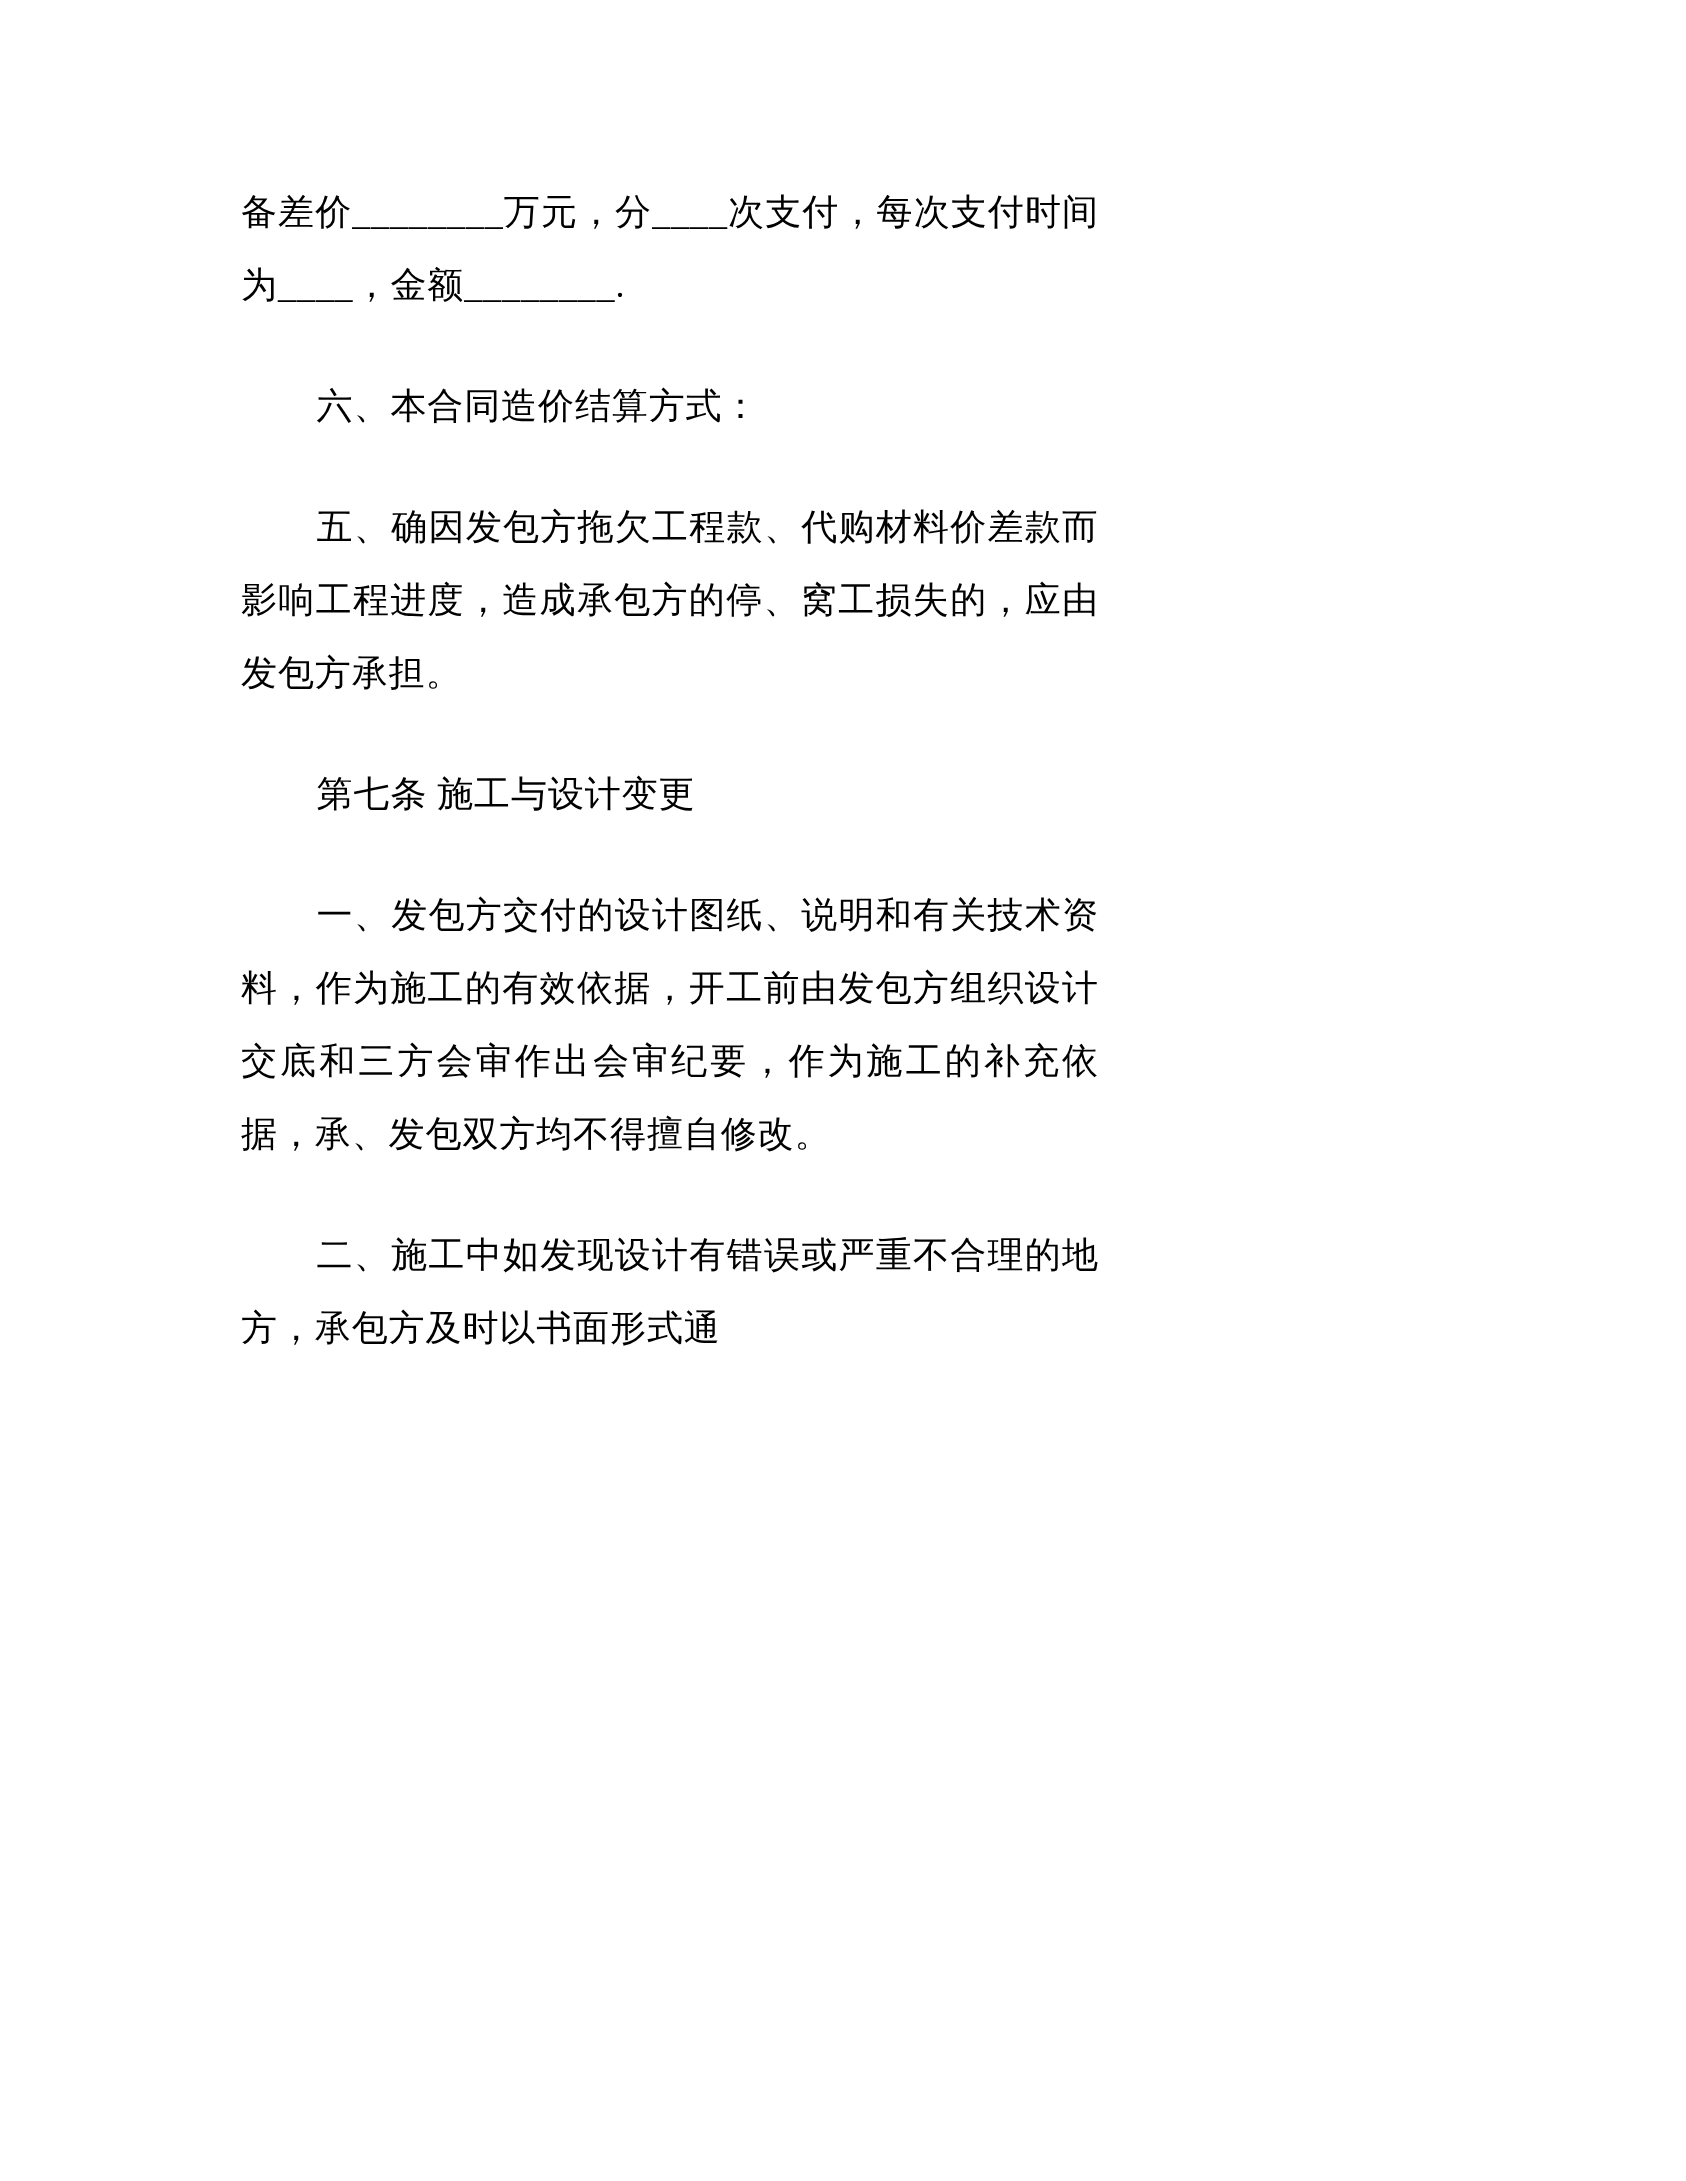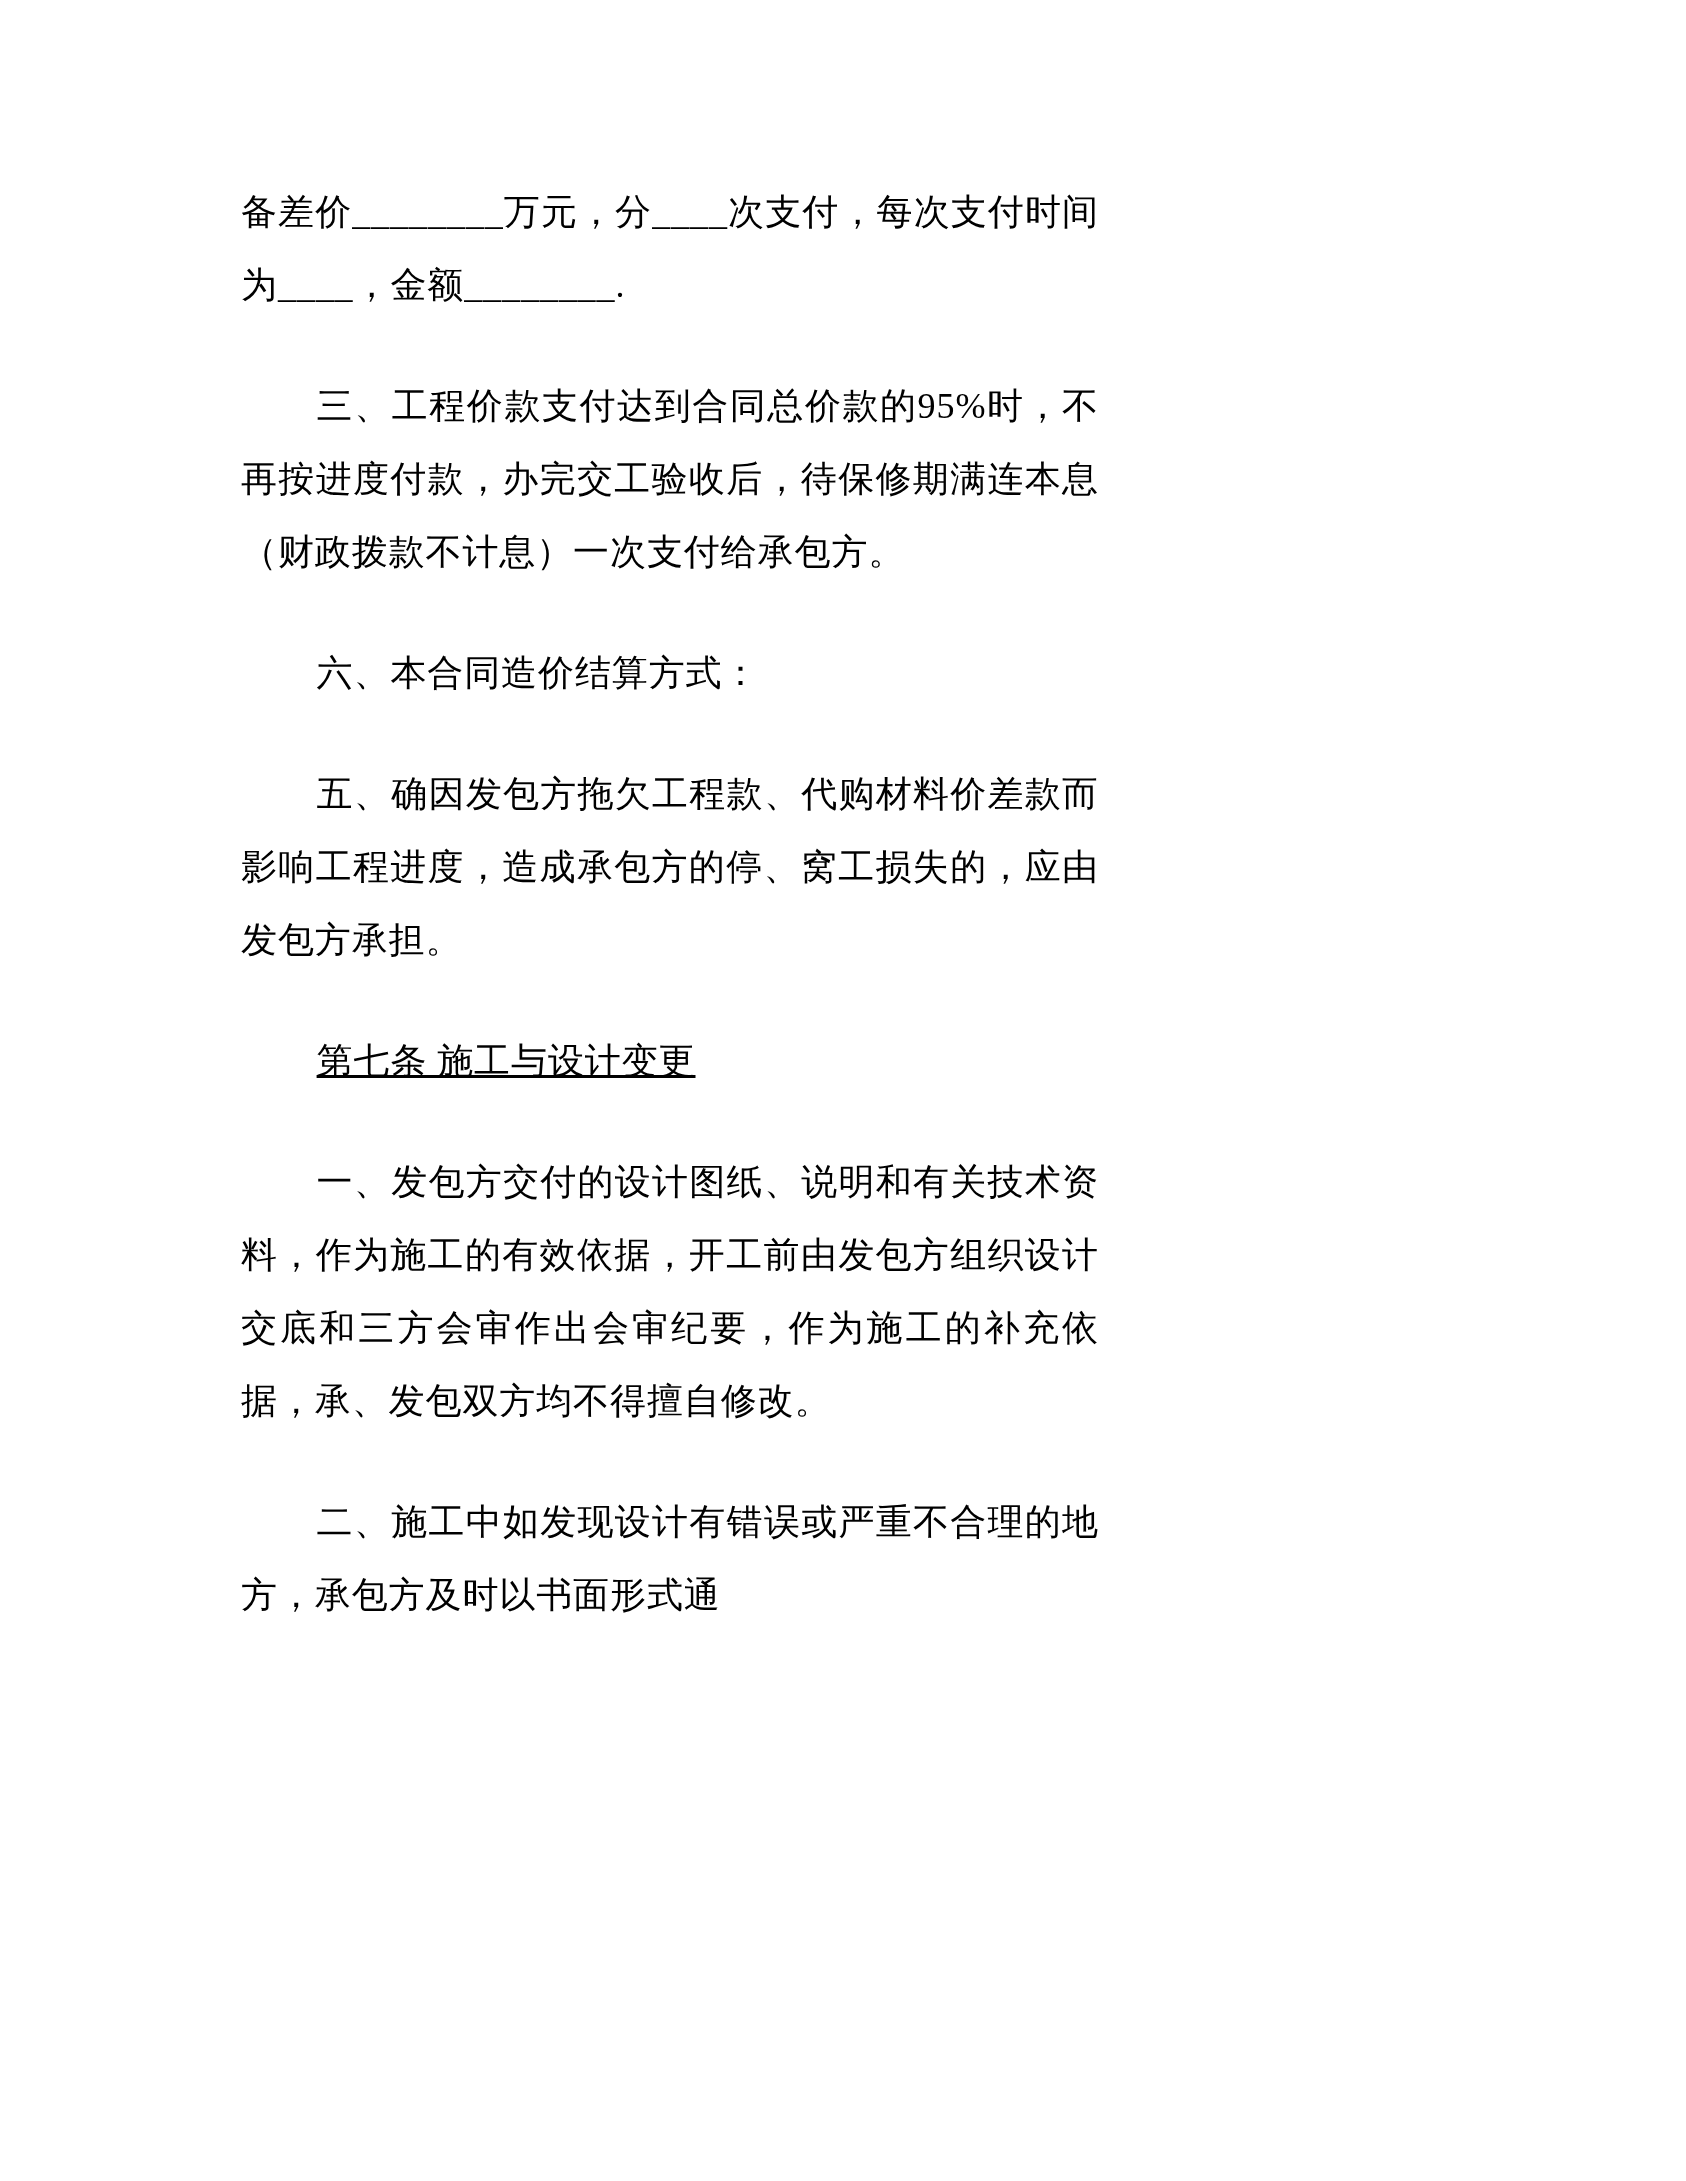--- a/index.html
+++ b/index.html
@@ -28,31 +28,29 @@
     text-align: justify;
     text-justify: inter-ideograph;
     letter-spacing: 0.9px;
     word-break: break-all;
   }
   .page p.indent {
     text-indent: 2.1em;
   }
   .page p.heading {
     text-align: left;
-    text-decoration: underline;
   }
 </style>
 </head>
 <body>
 
 <div class="page">
   <p class="no-indent">备差价________万元，分____次支付，每次支付时间为____，金额________.</p>
 
 
-  <p class="indent">三、工程价款支付达到合同总价款的95%时，不再按进度付款，办完交工验收后，待保修期满连本息（财政拨款不计息）一次支付给承包方。</p>
 
 
   <p class="indent">六、本合同造价结算方式：</p>
 
   <p class="indent">五、确因发包方拖欠工程款、代购材料价差款而影响工程进度，造成承包方的停、窝工损失的，应由发包方承担。</p>
 
 
   <p class="indent heading">第七条 施工与设计变更</p>
 
   <p class="indent">一、发包方交付的设计图纸、说明和有关技术资料，作为施工的有效依据，开工前由发包方组织设计交底和三方会审作出会审纪要，作为施工的补充依据，承、发包双方均不得擅自修改。</p>

